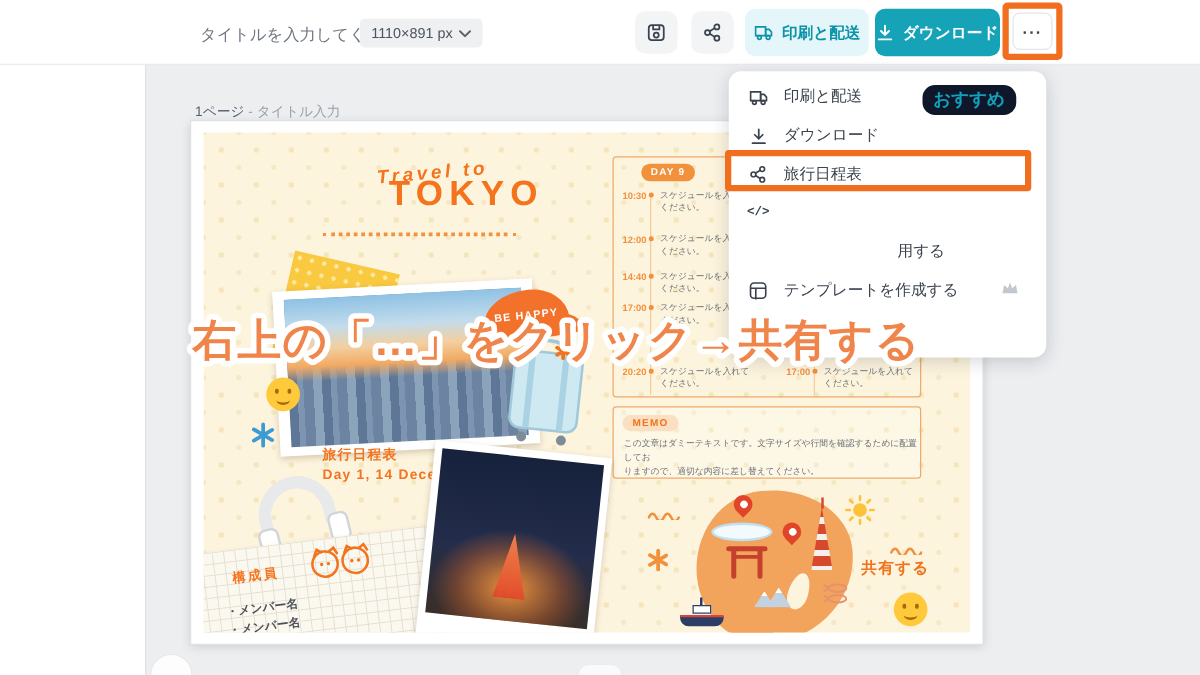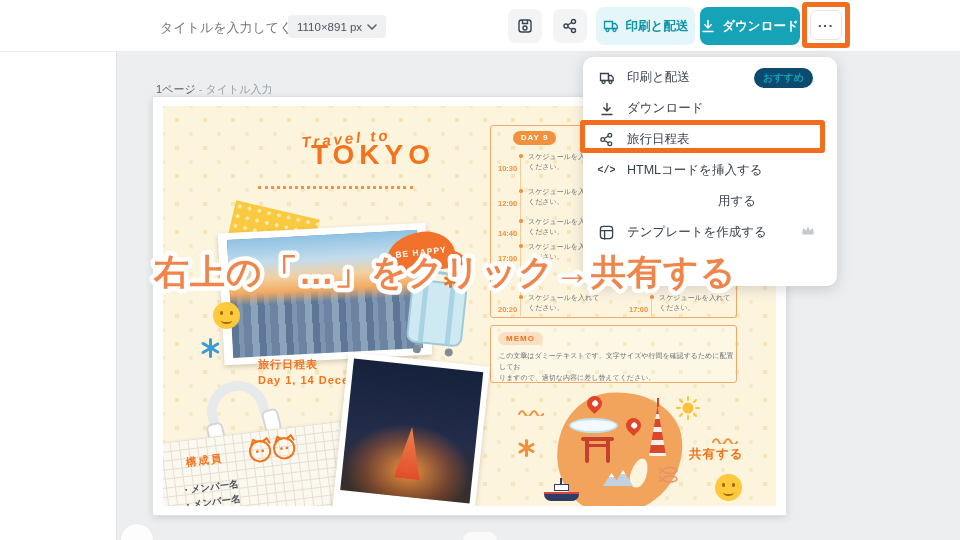--- a/index.html
+++ b/index.html
@@ -33,21 +33,21 @@
   .travel-to { position:absolute; left:128px; top:24px; width:110px; text-align:center; font-size:15px; font-style:italic; font-weight:bold; color:#f4731d; letter-spacing:3px; transform:rotate(-5deg); }
   .big-title { position:absolute; left:92px; top:33px; width:180px; text-align:right; font-size:28px; font-weight:800; color:#f4731d; letter-spacing:5px; }
   .dotline { position:absolute; left:95px; top:80px; width:155px; border-top:3.5px dotted #f5903c; }
 
   
   .sched { position:absolute; left:327px; top:19px; width:247px; height:193px; border:1.3px solid #efa96b; border-radius:3px; }
   .day-pill { position:absolute; left:22px; top:5px; width:43px; height:14px; background:#f2913c; border-radius:8px; color:#fff; font-size:8px; font-weight:bold; text-align:center; line-height:14px; letter-spacing:1px; }
   .tline { position:absolute; width:1px; background:#f6cb9e; }
   .srow { position:absolute; left:7px; width:120px; }
   .srow2 { position:absolute; left:138px; width:110px; }
-  .stime { position:absolute; left:0; top:12px; font-size:7.5px; font-weight:bold; color:#f2913c; }
+  .stime { position:absolute; left:0; top:0; font-size:7.5px; font-weight:bold; color:#f2913c; }
   .sdot { position:absolute; left:21px; top:2px; width:3.5px; height:3.5px; background:#f2913c; border-radius:50%; }
   .stext { position:absolute; left:30px; top:0; font-size:7px; line-height:10px; color:#6b6f76; }
 
   
   .memo { position:absolute; left:327px; top:219px; width:247px; height:58px; border:1.3px solid #efa96b; border-radius:3px; background:rgba(255,255,255,.25); }
   .memo-pill { position:absolute; left:7px; top:6px; padding:2px 8px; background:#fbdfc2; border-radius:8px; color:#f2731d; font-size:8px; font-weight:bold; letter-spacing:1px; }
   .memo-text { position:absolute; left:8px; top:24px; font-size:7px; line-height:11px; color:#6b6f76; }
 
   
   .map-blob { position:absolute; left:394px; top:286px; width:126px; height:122px; background:#f2a35c; border-radius:46% 54% 58% 42% / 52% 44% 56% 48%; transform:rotate(-6deg); }
@@ -106,21 +106,21 @@
     background-size:9px 9px; box-shadow:0 2px 4px rgba(90,70,30,.25); }
   .gnote .title { position:absolute; left:32px; top:16px; color:#f4731d; font-weight:bold; font-size:10.5px; letter-spacing:2px; }
   .gnote .members { position:absolute; left:24px; top:42px; color:#4e525a; font-size:9.5px; line-height:15px; font-weight:bold; }
   .gnote svg { position:absolute; left:92px; top:4px; }
 
   
   .menu { position:absolute; left:583px; top:57px; width:254px; height:229px; background:#fff; border-radius:10px;
     box-shadow:0 3px 14px rgba(40,45,60,.18); z-index:40; padding-top:5px; }
   .mrow { position:relative; height:31px; display:flex; align-items:center; padding-left:15px; gap:12px; font-size:12.5px; color:#3b434e; cursor:pointer; }
   .mrow .mi { width:17px; height:17px; display:flex; align-items:center; justify-content:center; color:#39424e; }
-  .badge { position:absolute; right:24px; top:6px; background:#0c4a6e; color:#12a0ba; font-size:10px; font-weight:bold; padding:3px 9px; border-radius:10px; }
+  .badge { position:absolute; right:24px; top:6px; background:#0f172a; color:#12a0ba; font-size:14px; font-weight:bold; padding:3px 9px; border-radius:10px; }
   .crown { position:absolute; right:22px; top:8px; color:#c3c8ce; }
   .code-glyph { font-family:"Liberation Mono", monospace; font-size:10px; font-weight:bold; }
 
   .share-frame { position:absolute; left:580px; top:120px; width:245px; height:33px; border:5px solid #f06e1e; border-radius:3px; z-index:46; }
 
   
   .annotation { position:absolute; left:148px; top:242px; z-index:60; pointer-events:none; }
 
   
   .fab { position:absolute; left:120px; top:523px; width:34px; height:34px; border-radius:50%; background:#fdfdfe; border:1px solid #e8e9eb; z-index:25; }
@@ -360,21 +360,20 @@
           <circle cx="11.5" cy="3.5" r="2"></circle>
           <circle cx="4" cy="8" r="2"></circle>
           <circle cx="11.5" cy="12.5" r="2"></circle>
           <path d="M5.8 7l3.9-2.5M5.8 9l3.9 2.5"></path>
         </svg>
       </span>
     <span>旅行日程表</span>
   </div>
   <div class="mrow">
     <span class="mi code-glyph">&lt;/&gt;</span>
-    <span>HTMLコードを挿入する</span>
   </div>
   <div class="mrow">
     <span style="margin-left:120px">用する</span>
   </div>
   <div class="mrow">
     <span class="mi">
         <svg width="15" height="15" viewBox="0 0 16 16" fill="none" stroke="currentColor" stroke-width="1.4">
           <rect x="1.5" y="1.5" width="13" height="13" rx="3"></rect>
           <path d="M1.5 6h13M6 6v9.5"></path>
         </svg>

